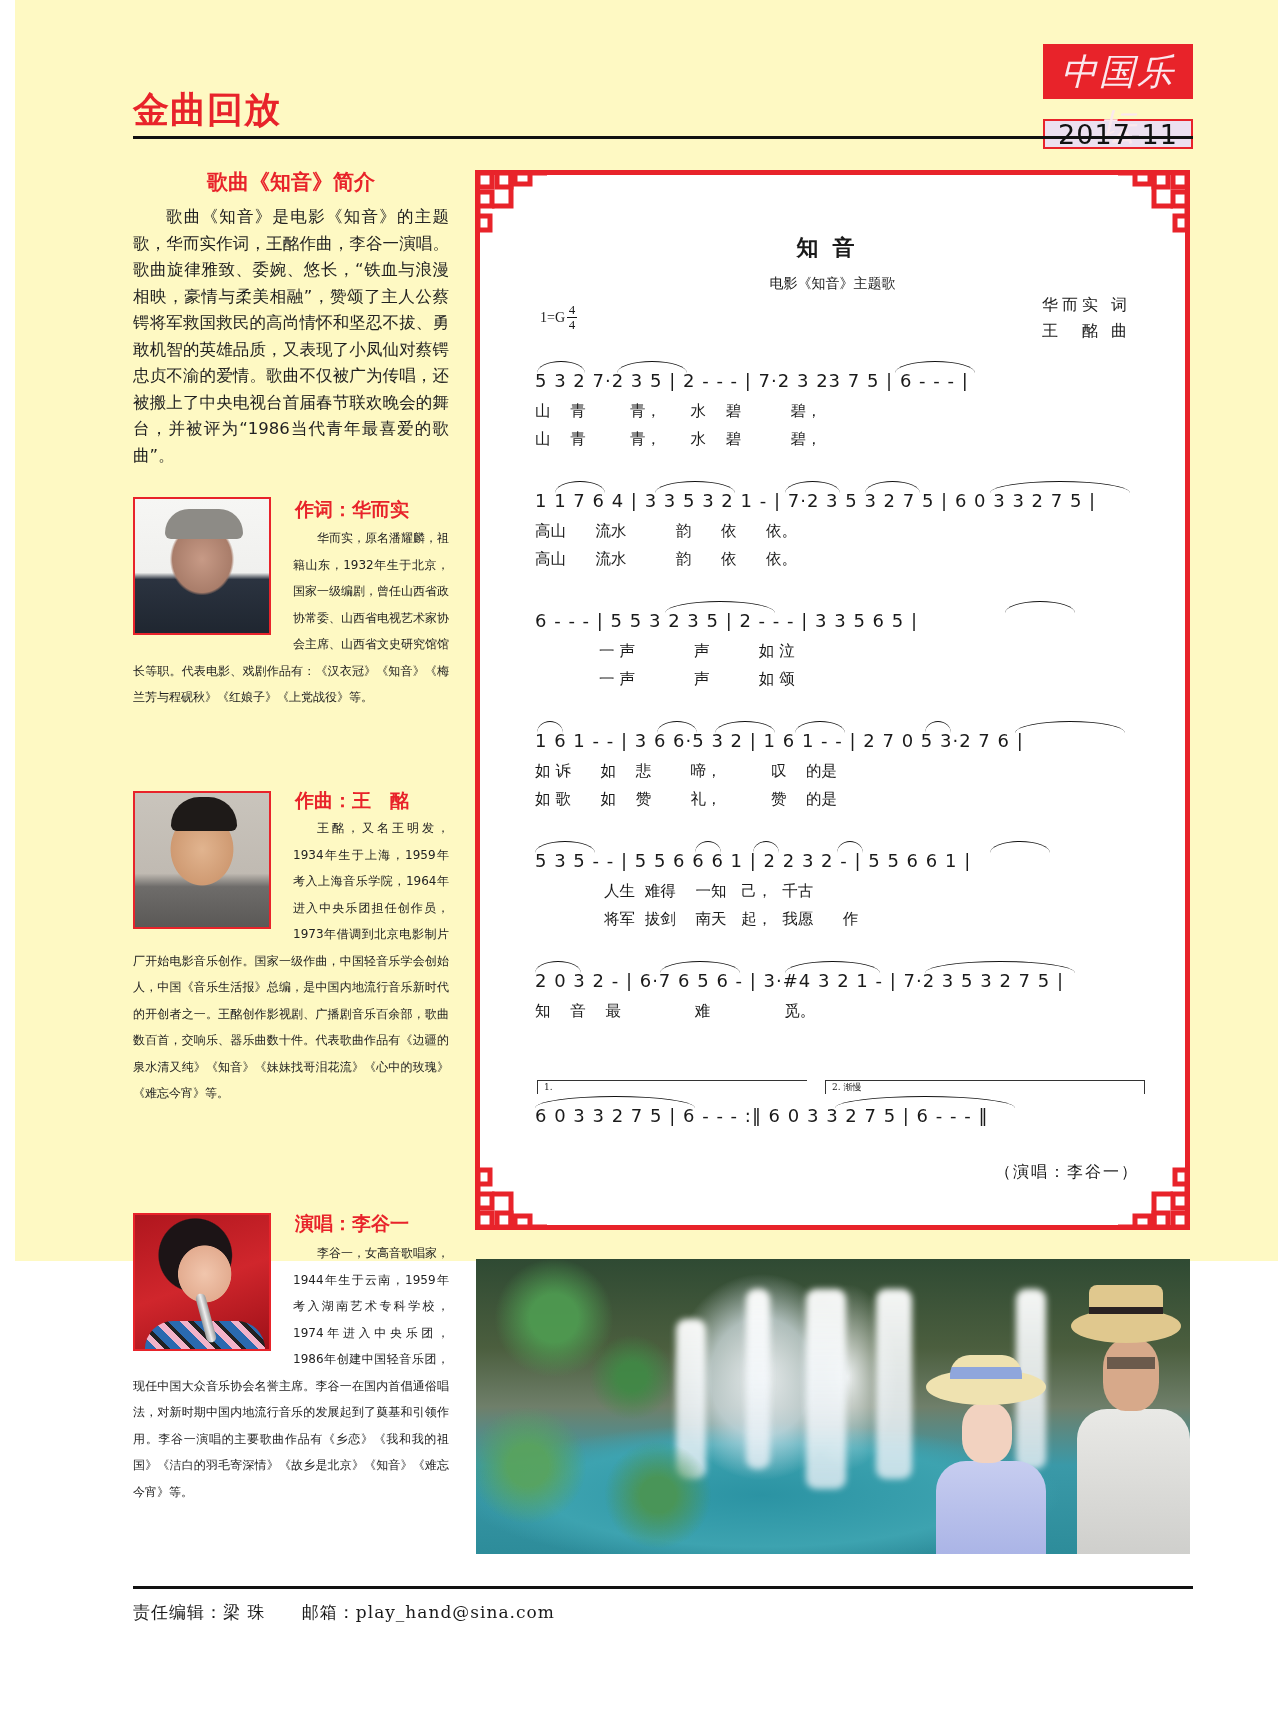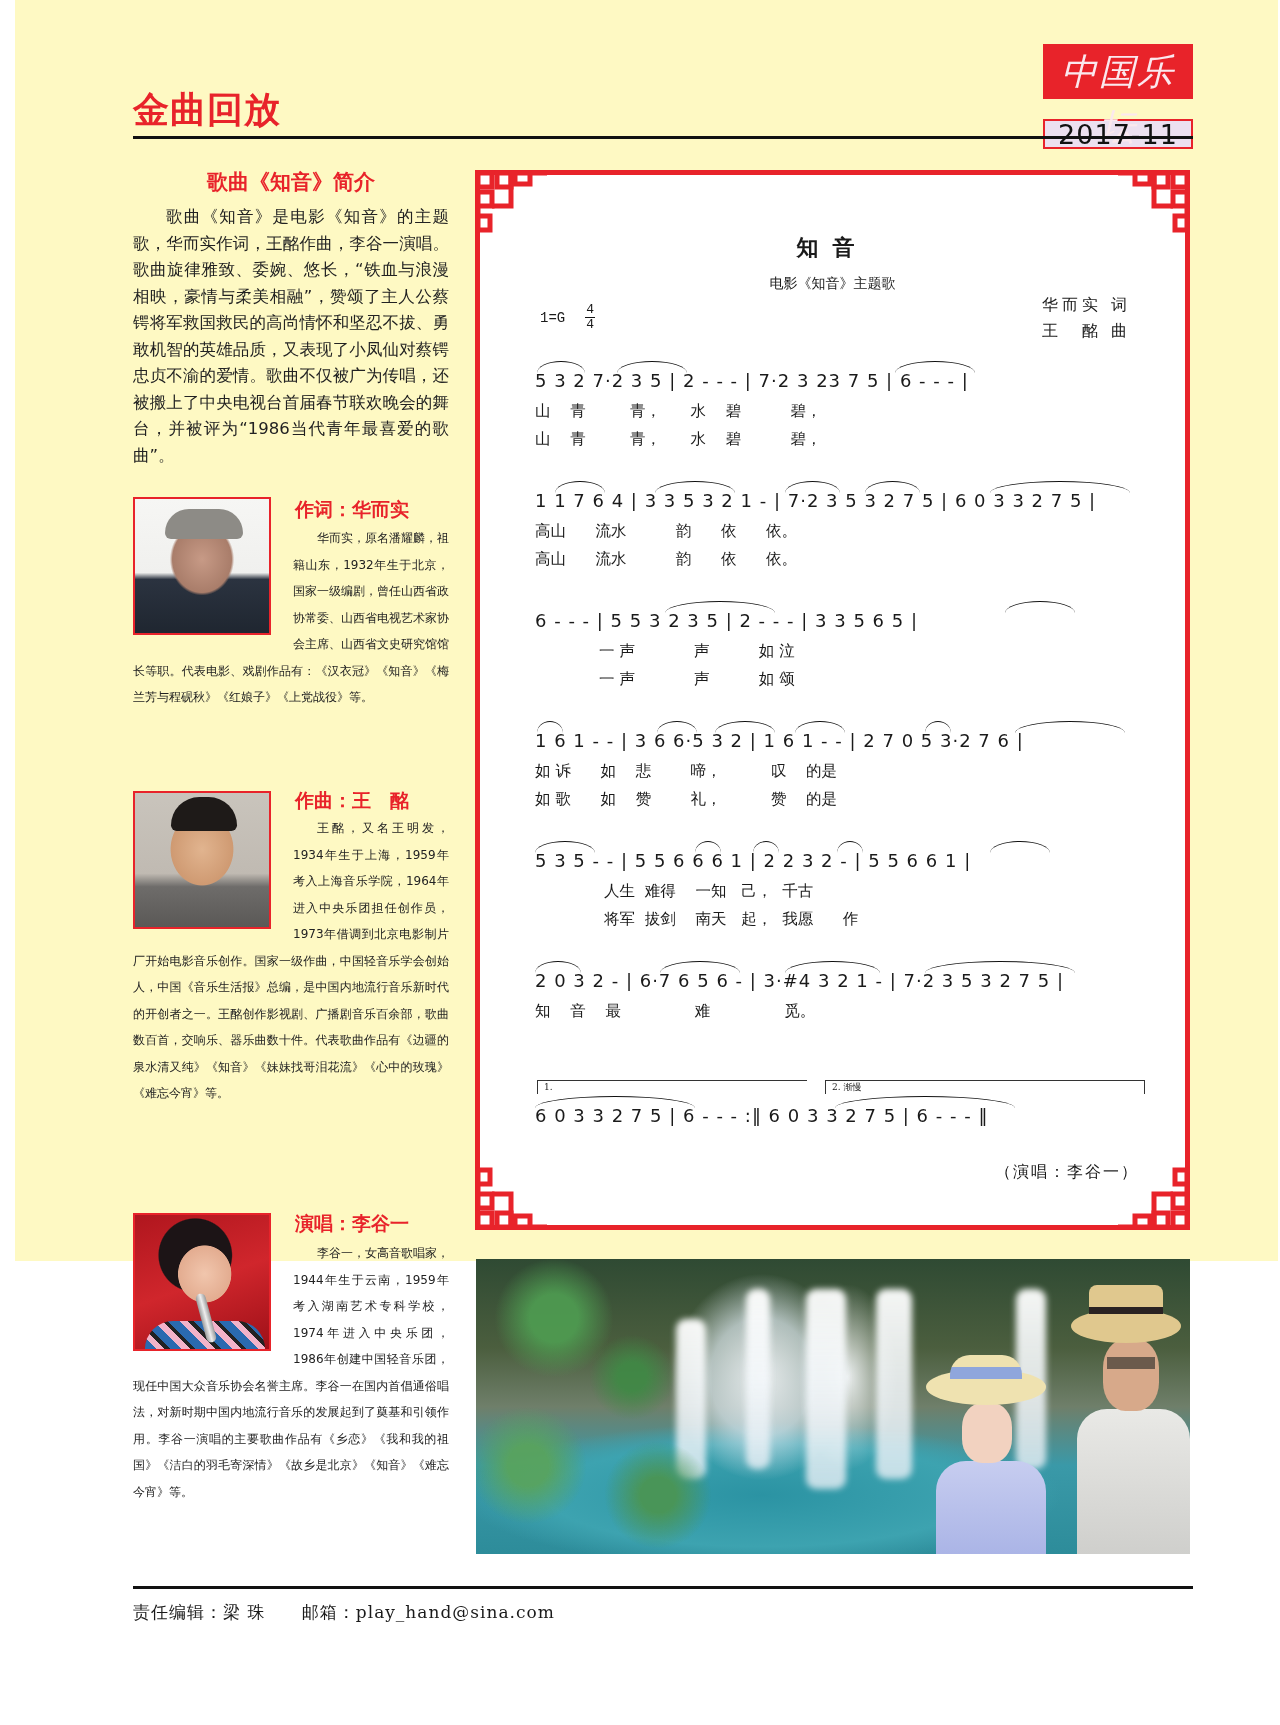--- a/index.html
+++ b/index.html
@@ -34,21 +34,21 @@
   .ph-3 { background: radial-gradient(ellipse 28% 30% at 52% 44%, #f1c6ad 0%, #e3ac90 70%, transparent 72%), radial-gradient(ellipse 45% 45% at 45% 30%, #1c1416 0%, #1c1416 60%, transparent 62%), linear-gradient(160deg, #b0161e 0%, #d0262c 50%, #9e1018 100%); }
   .ph-3 .mic { position: absolute; left: 66px; top: 78px; width: 10px; height: 50px; background: linear-gradient(90deg,#999,#eee,#999); border-radius: 6px; transform: rotate(-15deg); }
   .ph-3 .dress { position: absolute; left: 10px; bottom: 0; width: 120px; height: 28px; background: repeating-linear-gradient(45deg,#2a6ab0 0 8px,#f3b3c9 8px 14px,#222 14px 18px); border-radius: 40px 40px 0 0; }
 
   
   .score { position: absolute; left: 460px; top: 170px; width: 715px; height: 1060px; background: #fff; border: 5px solid #e8232a; }
   .corner { position: absolute; width: 72px; height: 72px; }
   .song-title { position: absolute; left: 0; width: 100%; top: 58px; text-align: center; font-family: "DejaVu Serif", serif; font-size: 22px; font-weight: bold; letter-spacing: 14px; }
   .song-subtitle { position: absolute; left: 0; width: 100%; top: 100px; text-align: center; font-family: Liberation Serif, serif; font-size: 14px; }
   .credit { position: absolute; right: 54px; font-family: "DejaVu Serif", serif; font-size: 16px; letter-spacing: 4px; }
-  .key { position: absolute; left: 60px; top: 128px; font-family: Liberation Mono, monospace; font-size: 14px; display: flex; align-items: center; gap: 20px; }
+  .key { position: absolute; left: 60px; top: 128px; font-family: Liberation Serif, serif; font-size: 14px; display: flex; align-items: center; gap: 2px; }
   .timesig { display: inline-flex; flex-direction: column; align-items: center; font-size: 13px; line-height: 14px; }
   .timesig .bar { width: 10px; height: 1px; background: #111; }
 
   .staff { position: absolute; left: 55px; width: 600px; }
   .notes { height: 32px; font-family: "DejaVu Sans", sans-serif; font-size: 18px; line-height: 32px; white-space: pre; letter-spacing: 1px; position: relative; }
   .lyr { height: 28px; font-family: "DejaVu Serif", serif; font-size: 15.5px; line-height: 28px; white-space: pre; }
   .slur { position: absolute; top: -4px; height: 12px; border-top: 1.5px solid #111; border-radius: 50% 50% 0 0 / 100% 100% 0 0; }
   .volta { position: absolute; top: -20px; height: 14px; border-top: 1.5px solid #333; border-left: 1.5px solid #333; font-size: 9px; font-family: "DejaVu Serif", serif; padding-left: 6px; line-height: 12px; }
   .volta.r { border-right: 1.5px solid #333; }
 

